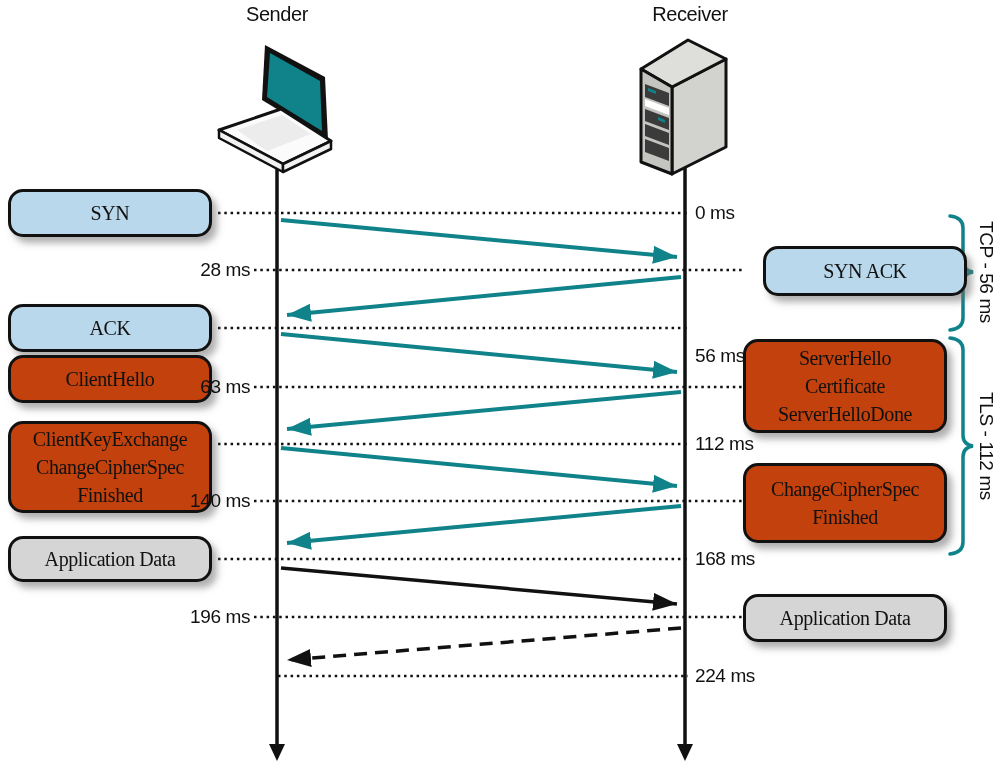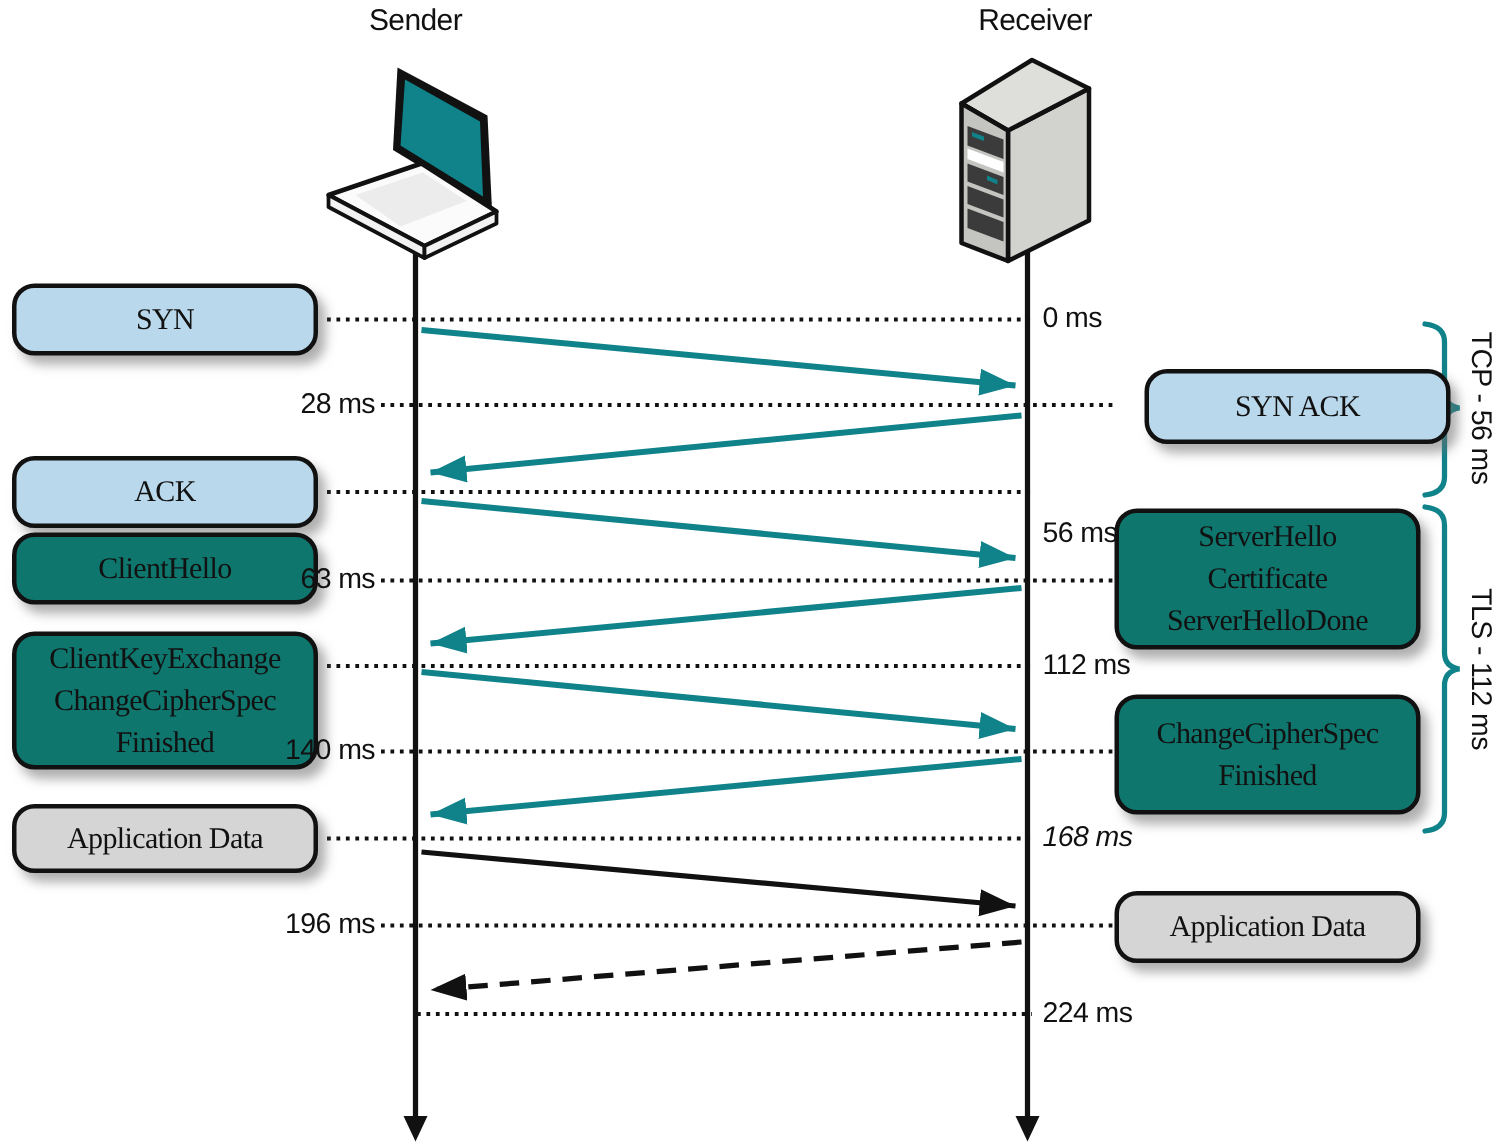--- a/index.html
+++ b/index.html
@@ -5,21 +5,21 @@
   html,body{margin:0;padding:0;background:#fff;}
   .stage{position:relative;width:1000px;height:762px;background:#fff;overflow:hidden;
          font-family:"Liberation Sans",sans-serif;color:#111;}
   .stage svg{position:absolute;left:0;top:0;}
   .actor-label{position:absolute;font-size:20px;letter-spacing:-0.4px;text-align:center;}
   .box{position:absolute;border:3px solid #111;border-radius:15px;
        display:flex;flex-direction:column;justify-content:center;align-items:center;
        font-size:20px;letter-spacing:-0.4px;line-height:28px;text-align:center;
        box-shadow:5px 6px 7px rgba(110,110,110,.55);font-family:Liberation Serif, serif;}
   .box-tcp{background:#b9d8eb;}
-  .box-tls{background:#0f766e;}
+  .box-tls{background:#c2410c;}
   .box-data{background:#d5d5d5;}
   .tlabel{position:absolute;font-size:19px;letter-spacing:-0.4px;line-height:24px;}
   .tlabel.left{width:120px;text-align:right;}
   .tlabel.right{width:110px;text-align:left;}
   .vlabel{position:absolute;width:150px;height:22px;font-size:19px;letter-spacing:-0.4px;
           text-align:center;transform:rotate(90deg);color:#111;}
 </style>
 </head>
 <body>
 
@@ -135,19 +135,19 @@
   </div>
 
   <div class="tlabel left" style="left:130px;top:258px;">28 ms</div>
   <div class="tlabel left" style="left:130px;top:375px;">63 ms</div>
   <div class="tlabel left" style="left:130px;top:489px;">140 ms</div>
   <div class="tlabel left" style="left:130px;top:605px;">196 ms</div>
 
   <div class="tlabel right" style="left:695px;top:201px;">0 ms</div>
   <div class="tlabel right" style="left:695px;top:316px;margin-top:28px;">56 ms</div>
   <div class="tlabel right" style="left:695px;top:432px;">112 ms</div>
-  <div class="tlabel right" style="left:695px;top:547px;font-style:italic;">168 ms</div>
+  <div class="tlabel right" style="left:695px;top:547px;">168 ms</div>
   <div class="tlabel right" style="left:695px;top:664px;">224 ms</div>
 
   <div class="vlabel" style="left:911px;top:261px;">TCP - 56 ms</div>
   <div class="vlabel" style="left:911px;top:435px;">TLS - 112 ms</div>
 
 </div>
 
 </body></html>

